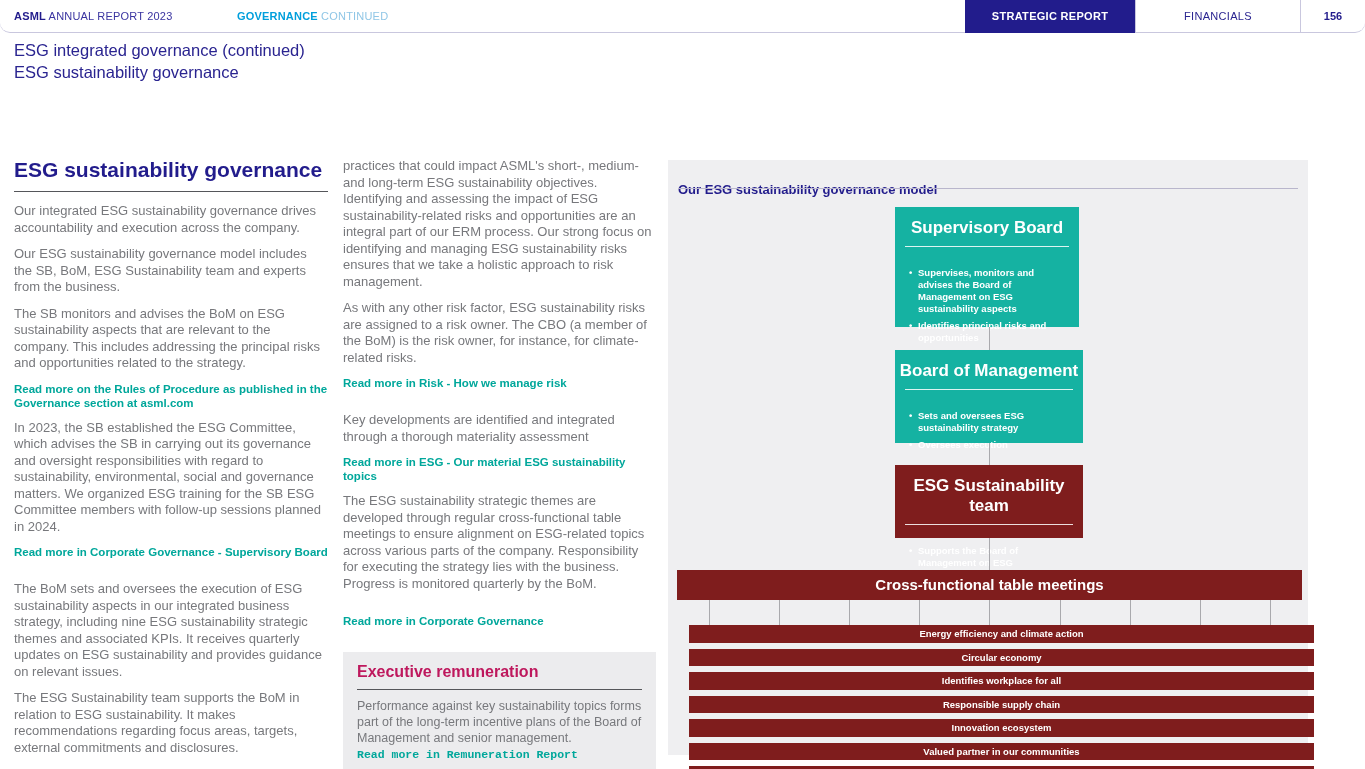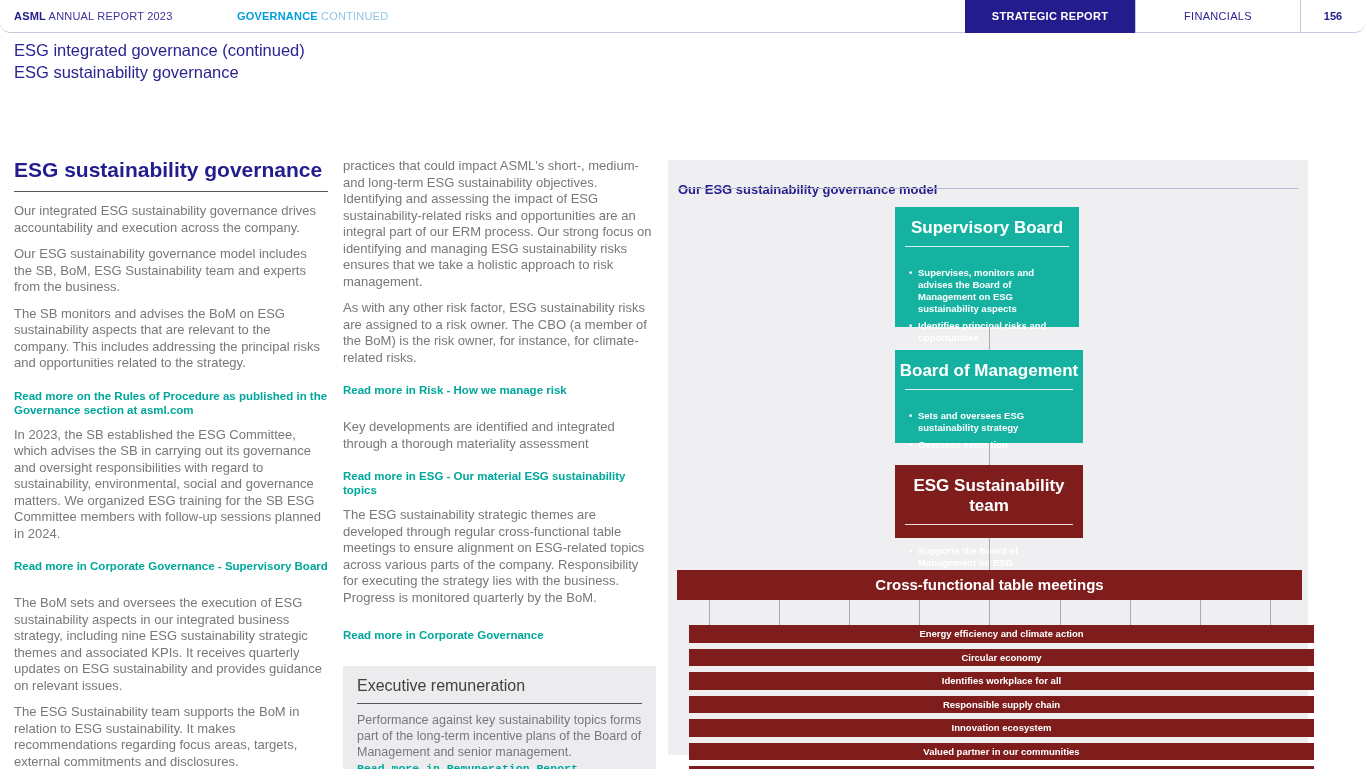--- a/index.html
+++ b/index.html
@@ -22,26 +22,26 @@
 
   
   .subheader { position:absolute; left:14px; top:39px; color:#2a2490; font-size:16.5px; line-height:22px; font-weight:400; }
 
   
   .col { position:absolute; top:158px; font-size:13px; line-height:16.5px; color:#77787c; }
   .col-left { left:14px; width:314px; }
   .col-mid { left:343px; width:313px; }
   .col p { margin-bottom:10px; }
   .h1 { font-size:21px; line-height:24px; font-weight:bold; color:#221c8c; padding-bottom:9px; border-bottom:1px solid #55565a; margin-bottom:11px; }
-  .readmore { display:block; color:#00a79b; font-weight:bold; font-size:11.5px; line-height:14px; margin:17px 0 10px 0; text-decoration:none; cursor:pointer; }
+  .readmore { display:block; color:#00a79b; font-weight:bold; font-size:11.5px; line-height:14px; margin:10px 0 10px 0; text-decoration:none; cursor:pointer; }
   .gap-top { margin-top:22px; }
 
   
   .exec-box { margin-top:24px; background:#ececee; padding:12px 14px 14px 14px; width:313px; }
-  .exec-box .h2 { font-size:16px; font-weight:normal; color:#404040; padding-bottom:8px; border-bottom:1px solid #55565a; margin-bottom:8px; }
+  .exec-box .h2 { font-size:16px; font-weight:bold; color:#be185d; padding-bottom:8px; border-bottom:1px solid #55565a; margin-bottom:8px; }
   .exec-box p { font-size:12.5px; line-height:16px; color:#77787c; margin-bottom:2px; }
   .exec-box .readmore { margin:2px 0 0 0;font-family:Liberation Mono, monospace; }
 
   
   .panel { position:absolute; left:668px; top:160px; width:640px; height:595px; background:#efeff1; }
   .panel-title { position:absolute; left:10px; top:22px; font-size:13px; font-weight:bold; color:#221c8c; }
   .panel-rule { position:absolute; left:10px; top:28px; width:620px; height:0; border-top:1px solid #b9b6cc; }
 
   .node { position:absolute; color:#fff; }
   .node-title { font-weight:bold; text-align:center; color:#fff; }

